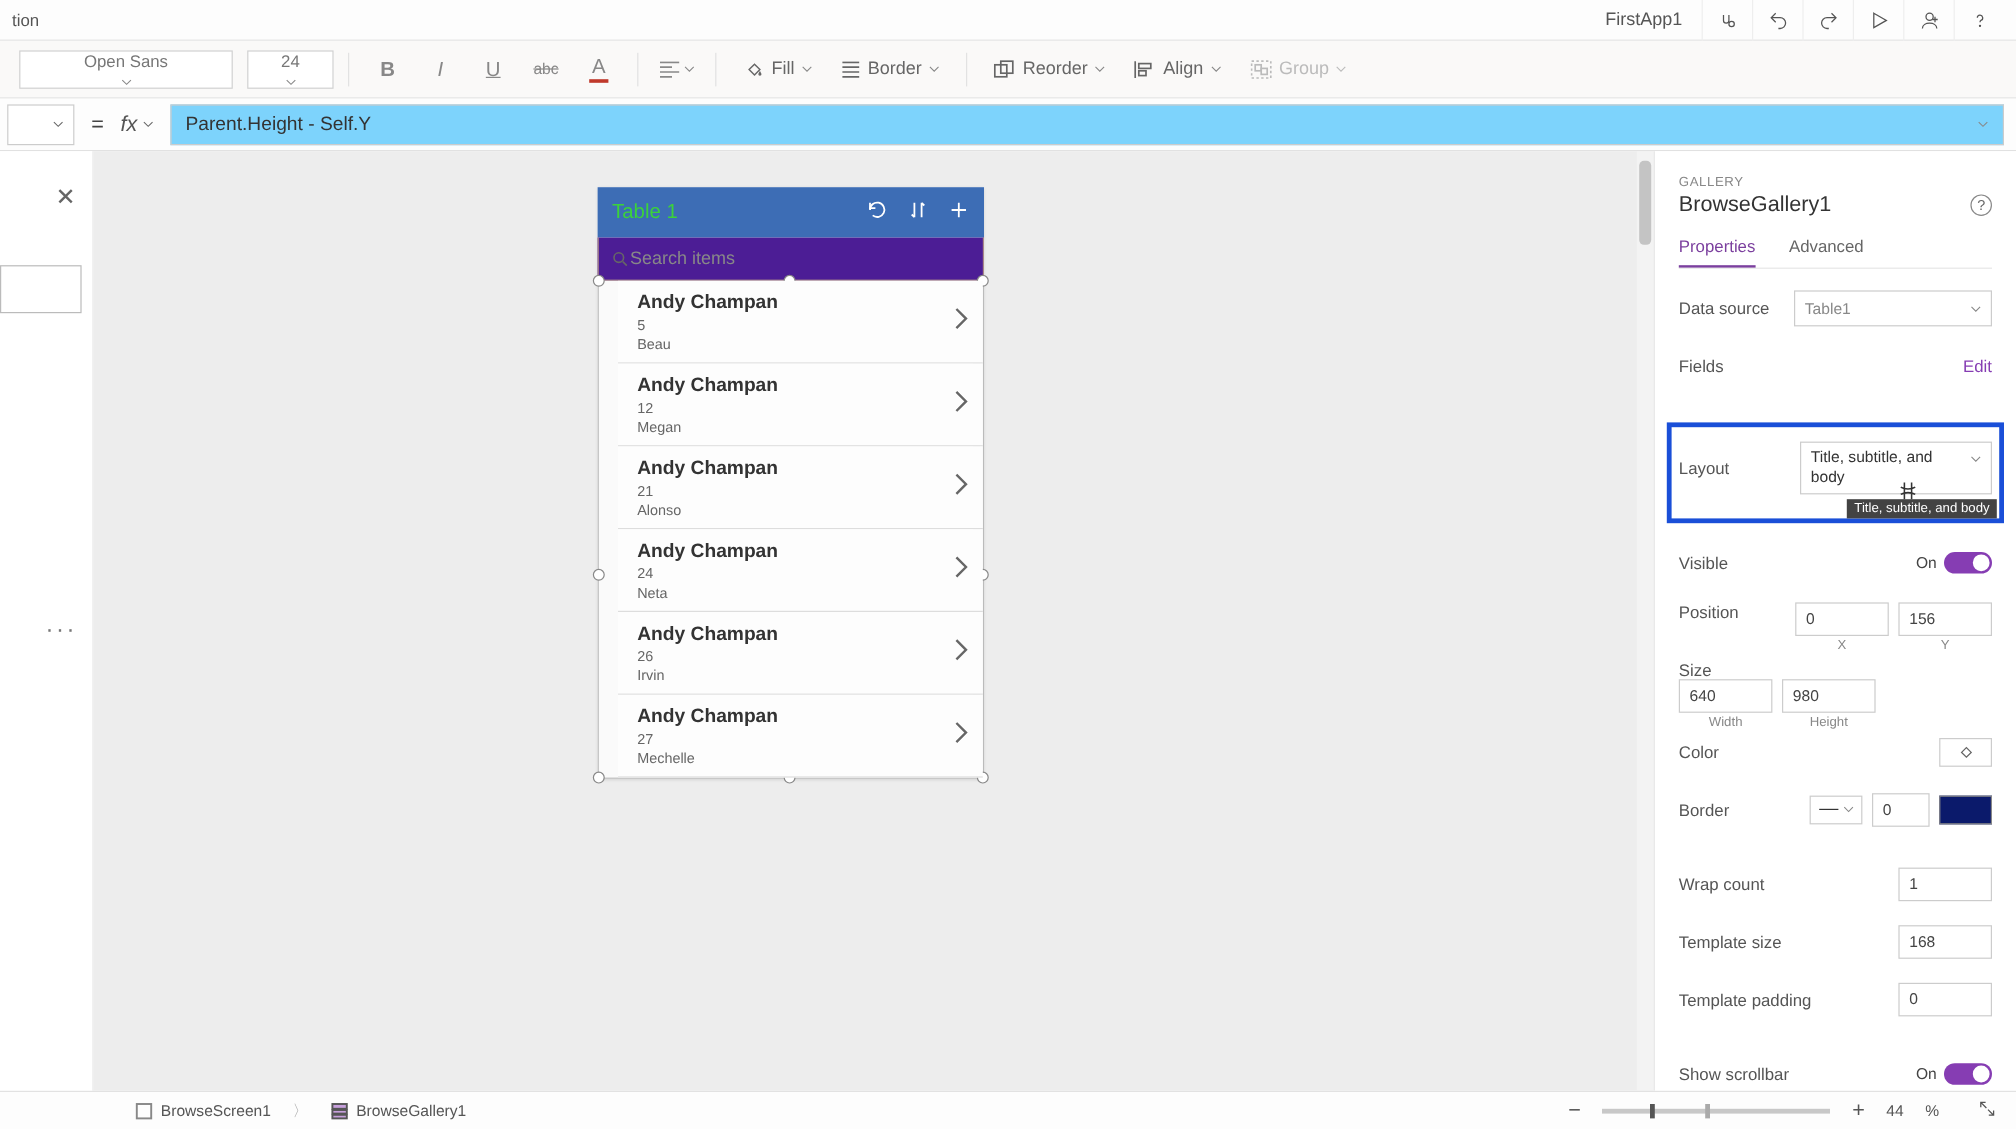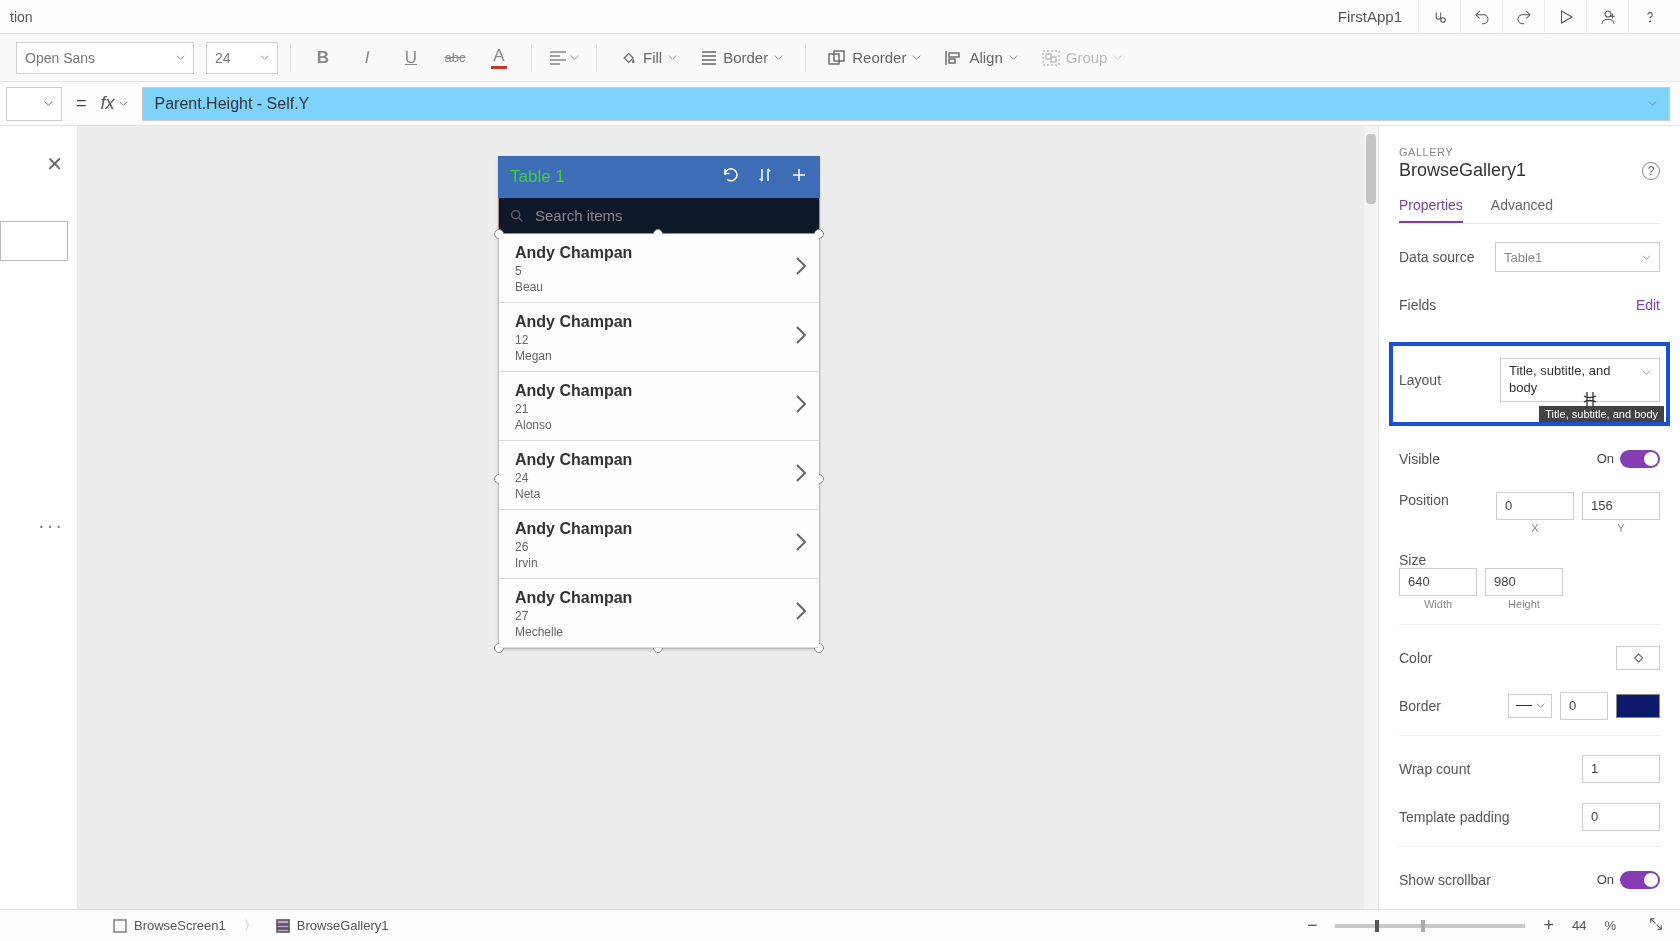--- a/index.html
+++ b/index.html
@@ -8,21 +8,21 @@
 
 .title-bar { height: 34px; display: flex; align-items: center; border-bottom: 1px solid #e1e1e1; padding: 0 10px; }
 .title-bar .title-left { font-size: 14px; color: #555; }
 .title-bar .spacer { flex: 1; }
 .title-bar .app-name { font-size: 15px; color: #555; margin-right: 16px; }
 .title-bar .icon-btn { width: 42px; height: 34px; display: flex; align-items: center; justify-content: center; color: #555; border-left: 1px solid #eee; }
 .title-bar .icon-btn svg { width: 18px; height: 18px; stroke: #555; fill: none; stroke-width: 1.4; }
 
 
 .toolbar { height: 48px; display: flex; align-items: center; border-bottom: 1px solid #e6e6e6; padding: 0 16px; gap: 4px; background: #faf9f8; }
-.tb-select { height: 32px; border: 1px solid #d0d0d0; background: #fff; display: flex; align-items: center; padding: 0 8px; font-size: 14px; color: #777; }
+.tb-select { height: 32px; border: 1px solid #d0d0d0; background: #fff; display: flex; align-items: center; padding: 0 8px; font-size: 14px; color: #777; flex-direction: column; }
 .tb-select.font { width: 178px; justify-content: space-between; }
 .tb-select.size { width: 72px; justify-content: space-between; margin-left: 8px; }
 .tb-btn { width: 40px; height: 34px; display: flex; align-items: center; justify-content: center; color: #888; }
 .tb-btn.wlabel { width: auto; padding: 0 10px; gap: 6px; color: #666; font-size: 15px; }
 .tb-sep { width: 1px; height: 28px; background: #e2e2e2; margin: 0 8px; }
 .chev-sm { width: 9px; height: 9px; }
 
 
 .formula-row { height: 44px; display: flex; align-items: center; border-bottom: 1px solid #e1e1e1; padding: 0 10px 0 0; }
 .formula-row .prop-dd { width: 56px; height: 34px; border: 1px solid #ccc; background: #fff; display: flex; align-items: center; justify-content: flex-end; padding-right: 8px; margin-left: 6px; }
@@ -39,24 +39,24 @@
 .canvas-wrap { flex: 1; position: relative; background: #ededed; overflow: hidden; }
 .canvas-scroll { position: absolute; right: 0; top: 0; bottom: 0; width: 14px; background: #f3f3f3; }
 .canvas-scroll .thumb { position: absolute; top: 8px; left: 2px; right: 2px; height: 70px; background: #c4c4c4; border-radius: 4px; }
 
 
 .phone { position: absolute; left: 420px; top: 30px; width: 322px; background: #fff; box-shadow: 0 1px 3px rgba(0,0,0,0.15); }
 .phone-header { height: 42px; background: #3d6db5; display: flex; align-items: center; padding: 0 12px; gap: 16px; }
 .phone-header .ph-title { color: #3bd23b; font-size: 17px; font-weight: 500; flex: 1; }
 .phone-header .ph-icon { color: #fff; }
 .phone-header .ph-icon svg { width: 18px; height: 18px; stroke: #fff; fill: none; stroke-width: 2; }
-.phone-search { height: 36px; border: 1px solid #a88; border-top: none; display: flex; align-items: center; padding: 0 10px; gap: 10px; background: #0f172a; }
+.phone-search { height: 36px; border: 1px solid #a88; border-top: none; display: flex; align-items: center; padding: 0 10px; background: #4c1d95; }
 .phone-search svg { width: 16px; height: 16px; stroke: #666; fill: none; stroke-width: 2; }
 .phone-search .ph-search-text { color: #888; font-size: 15px; }
-.gallery { background: #fafafa; border: 1px solid #bbb; border-top: none; position: relative; }
+.gallery { background: #fafafa; border: 1px solid #bbb; border-top: none; position: relative; padding-left: 16px; }
 .g-item { padding: 10px 16px 8px; border-bottom: 1px solid #ddd; position: relative; background: #fdfdfd; }
 .g-item .g-title { font-size: 16px; font-weight: 600; color: #333; }
 .g-item .g-sub { font-size: 12px; color: #666; margin-top: 2px; }
 .g-item .g-body { font-size: 12px; color: #666; margin-top: 2px; }
 .g-item .g-chev { position: absolute; right: 12px; top: 50%; transform: translateY(-50%); }
 .g-item .g-chev svg { width: 12px; height: 20px; stroke: #666; fill: none; stroke-width: 2; }
 .item-scroll { position: absolute; right: 2px; top: 2px; width: 6px; height: 98%; background: #e9e9e9; }
 .item-scroll .ithumb { position: absolute; top: 2px; left: 0; right: 0; height: 60px; background: #bfbfbf; }
 .sel-handle { position: absolute; width: 10px; height: 10px; background: #fff; border: 1px solid #888; border-radius: 50%; }
 
@@ -65,21 +65,21 @@
 .props .p-kind { font-size: 11px; color: #888; letter-spacing: 0.5px; }
 .props .p-name { font-size: 18px; color: #333; margin-top: 2px; }
 .props .help-icon { position: absolute; top: 36px; right: 20px; width: 18px; height: 18px; border: 1px solid #888; border-radius: 50%; display: flex; align-items: center; justify-content: center; font-size: 12px; color: #666; }
 .props .tabs { display: flex; gap: 28px; margin-top: 16px; border-bottom: 1px solid #e6e6e6; }
 .props .tab { padding-bottom: 8px; font-size: 14px; color: #666; }
 .props .tab.active { color: #7b3f9e; border-bottom: 2px solid #7b3f9e; font-weight: 500; }
 .prop-row { display: flex; align-items: center; justify-content: space-between; margin-top: 18px; min-height: 30px; }
 .prop-row .plabel { color: #555; }
 .prop-dd2 { width: 165px; height: 30px; border: 1px solid #ccc; background: #fff; display: flex; align-items: center; justify-content: space-between; padding: 0 8px; color: #888; font-size: 13px; }
 .prop-link { color: #863db3; font-size: 14px; }
-.layout-hl { position: relative; border: 4px solid #1a4fd8; padding: 8px 6px 20px; margin-top: 22px; margin-left: -10px; margin-right: -10px; }
+.layout-hl { position: relative; border: 4px solid #1a4fd8; padding: 8px 6px 20px; margin-top: 32px; margin-left: -10px; margin-right: -10px; }
 .layout-hl .prop-row { margin-top: 4px; }
 .layout-dd { width: 160px; border: 1px solid #ccc; padding: 4px 8px; font-size: 13px; color: #333; line-height: 1.3; display: flex; align-items: flex-start; justify-content: space-between; }
 .tooltip { position: absolute; right: 2px; bottom: 0px; background: #434343; color: #fff; font-size: 11px; padding: 2px 6px; white-space: nowrap; }
 .cursor { position: absolute; right: 68px; bottom: 12px; }
 .toggle { width: 40px; height: 18px; background: #863db3; border-radius: 10px; position: relative; }
 .toggle .knob { position: absolute; right: 2px; top: 2px; width: 14px; height: 14px; background: #fff; border-radius: 50%; }
 .toggle-lbl { font-size: 13px; color: #444; margin-right: 6px; }
 .xy-group { display: flex; gap: 8px; }
 .xy-input { width: 78px; height: 28px; border: 1px solid #ccc; padding: 0 8px; font-size: 13px; display: flex; align-items: center; }
 .xy-col { display: flex; flex-direction: column; align-items: center; gap: 2px; }
@@ -458,20 +458,26 @@
     </div>
 
     <div class="divider"></div>
     <div class="prop-row">
       <span class="plabel">Wrap count</span>
       <div class="xy-input" style="width:78px;">
           <span>1</span>
         </div>
     </div>
     <div class="prop-row">
+      <span class="plabel">Template size</span>
+      <div class="xy-input" style="width:78px;">
+          <span>168</span>
+        </div>
+    </div>
+    <div class="prop-row">
       <span class="plabel">Template padding</span>
       <div class="xy-input" style="width:78px;">
           <span>0</span>
         </div>
     </div>
     <div class="divider"></div>
     <div class="prop-row">
       <span class="plabel">Show scrollbar</span>
       <span style="display:flex;align-items:center;">
         <span class="toggle-lbl">On</span>

